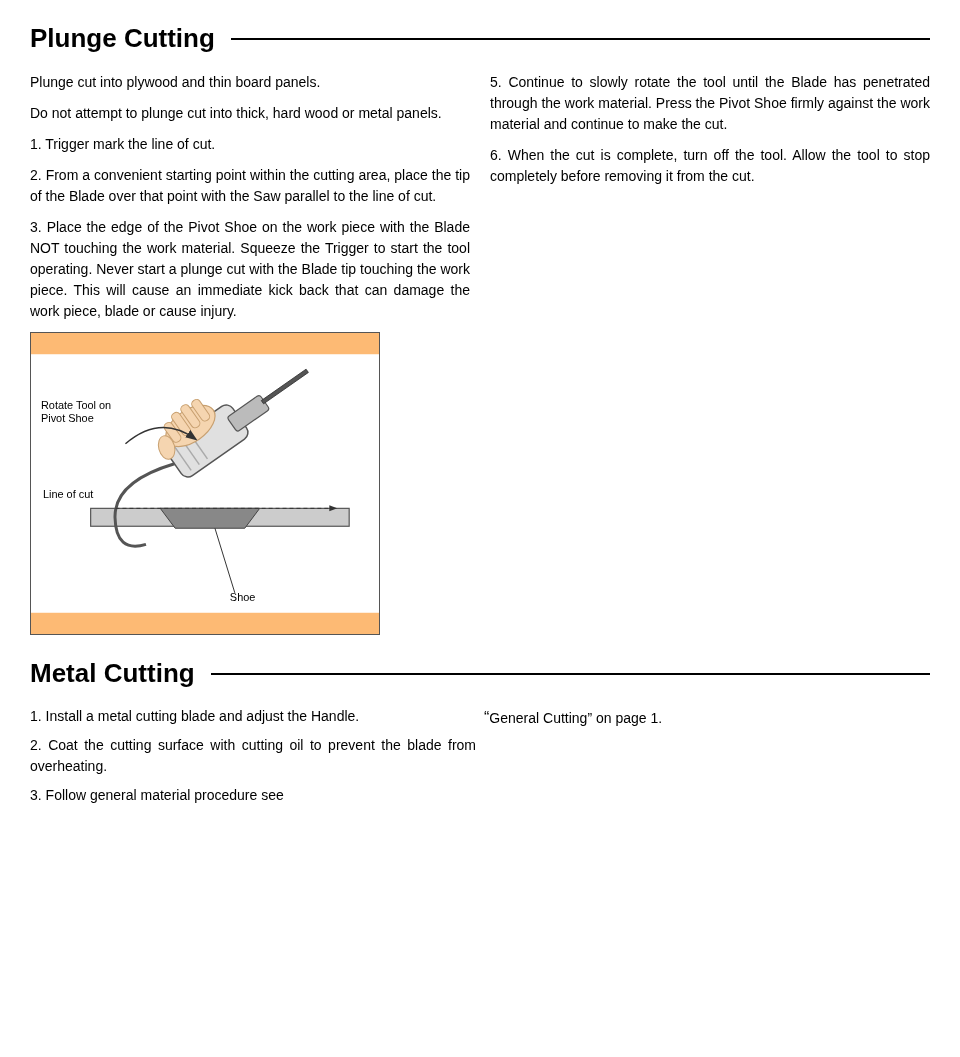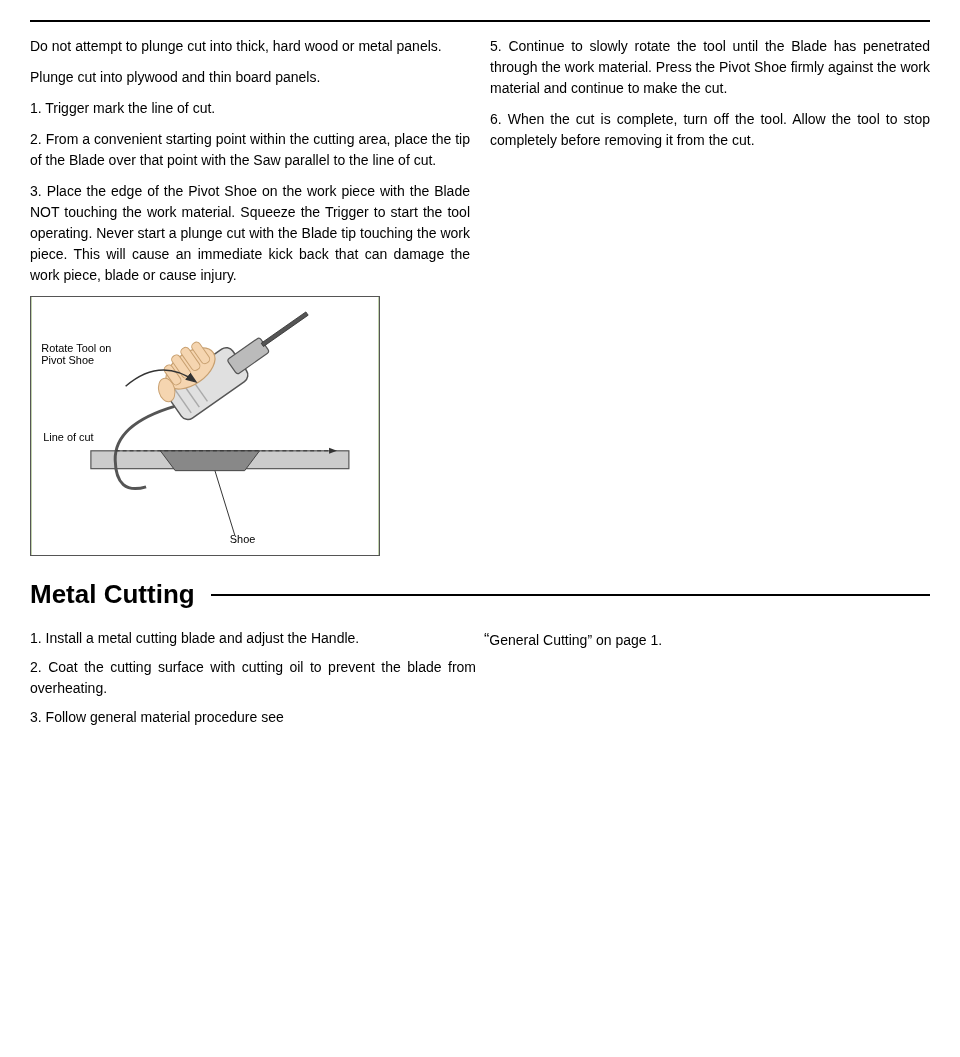--- a/index.html
+++ b/index.html
@@ -59,25 +59,25 @@
 
     .left-col p, .right-col p {
       margin-bottom: 10px;
       text-align: justify;
     }
 
     
     .diagram-container {
       border: 1px solid #555;
       width: 350px;
-      height: 260px;
+      height: 303px;
       margin-top: 6px;
       position: relative;
       overflow: hidden;
-      background: #4d7c0f;
+      background: #fdba74;
     }
 
     
     .diagram-svg {
       width: 100%;
       height: 100%;
     }
 
     
     .metal-section {
@@ -105,28 +105,29 @@
     .quote-mark {
       font-size: 16px;
     }
   </style>
 </head>
 <body>
 
 <div class="page-content">
 
   <div class="section-header">
+    <span class="section-title">Plunge Cutting</span>
     <div class="section-divider"></div>
   </div>
 
   <div class="two-column">
 
     <div class="left-col">
+      <p>Plunge cut into plywood and thin board panels.</p>
       <p>Do not attempt to plunge cut into thick, hard wood or metal panels.</p>
-      <p>Plunge cut into plywood and thin board panels.</p>
 
       <p>
         <span>1. </span><span>Trigger mark the line of cut.</span>
       </p>
       <p>
         <span>2. </span><span>From a convenient starting point within the cutting area, place the tip of the Blade over that point with the Saw parallel to the line of cut.</span>
       </p>
       <p>
         <span>3. </span><span>Place the edge of the Pivot Shoe on the work piece with the Blade NOT touching the work material. Squeeze the Trigger to start the tool operating. Never start a plunge cut with the Blade tip touching the work piece. This will cause an immediate kick back that can damage the work piece, blade or cause injury.</span>
       </p>

